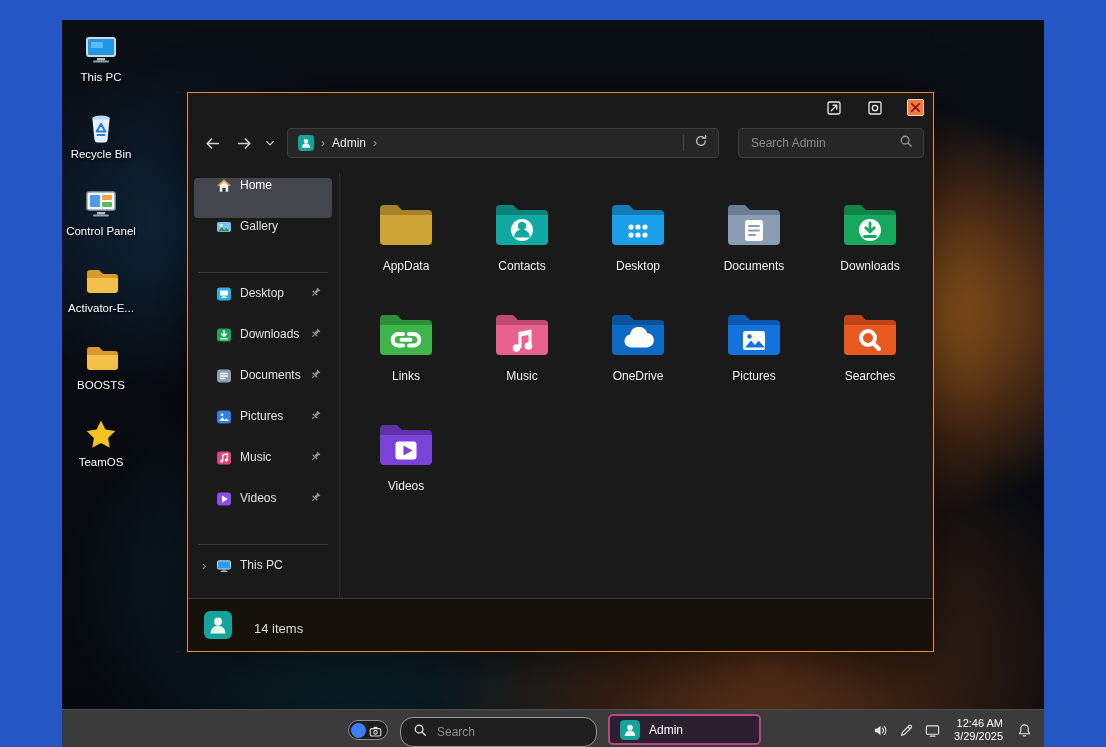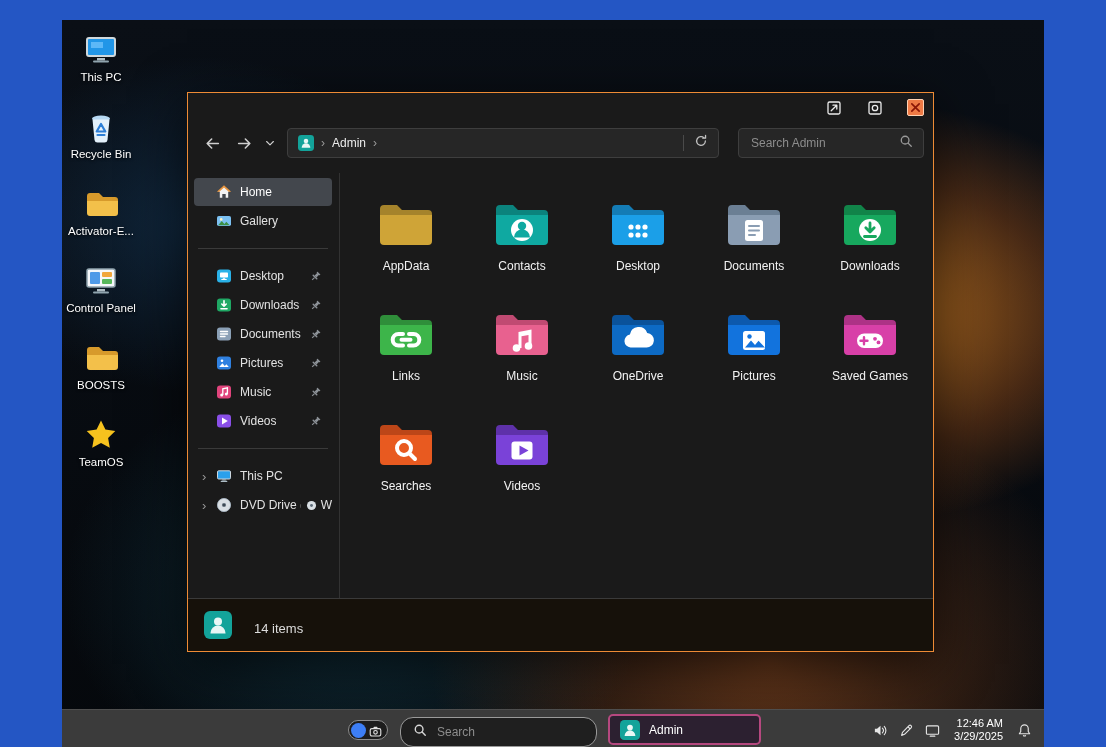--- a/index.html
+++ b/index.html
@@ -26,21 +26,21 @@
   .breadcrumb{position:absolute;left:99px;top:7px;width:432px;height:30px;background:#262626;border:1px solid #3e3e3e;border-radius:4px;display:flex;align-items:center;padding:0 10px;gap:7px;box-sizing:border-box;}
   .bc-ic{width:16px;height:16px;flex:0 0 auto;}
   .crumb-sep{color:#9a9a9a;font-size:12px;}
   .crumb-label{color:#ececec;font-size:12px;cursor:pointer;}
   .bc-right{margin-left:auto;display:flex;align-items:center;gap:10px;}
   .bc-divider{width:1px;height:16px;background:#4a4a4a;}
   .searchbox{position:absolute;left:550px;top:7px;width:186px;height:30px;background:#262626;border:1px solid #3e3e3e;border-radius:4px;display:flex;align-items:center;padding:0 10px;box-sizing:border-box;gap:6px;}
   .searchbox input, .tb-search input{flex:1;min-width:0;background:transparent;border:0;outline:0;color:#ddd;font-size:12px;}
   input::placeholder{color:#8d8d8d;}
   .sidebar{position:absolute;left:0;top:80px;width:150px;bottom:52px;padding-top:4px;box-sizing:border-box;overflow:hidden;}
-  .side-item{height:28px;margin:1px 6px;display:flex;align-items:center;padding-left:8px;border-radius:4px;font-size:12px;color:#e2e2e2;cursor:pointer;white-space:nowrap;}
+  .side-item{height:40px;margin:1px 6px;display:flex;padding-left:8px;border-radius:4px;font-size:12px;color:#e2e2e2;cursor:pointer;white-space:nowrap;}
   .side-item.selected{background:#43474d;color:#fff;}
   .side-chev{width:14px;color:#9a9a9a;font-size:13px;flex:0 0 auto;}
   .side-ic{width:16px;height:16px;margin-right:8px;flex:0 0 auto;}
   .side-label{overflow:hidden;text-overflow:clip;}
   .side-suffix{margin-left:4px;}
   .side-disc{width:11px;height:11px;margin-left:5px;flex:0 0 auto;}
   .side-pin{margin-left:auto;margin-right:10px;width:13px;height:13px;opacity:.9;flex:0 0 auto;}
   .side-sep{height:1px;background:#3a3a3a;margin:13px 10px;}
   .content{position:absolute;left:151px;top:80px;right:0;bottom:52px;border-left:1px solid #323232;display:flex;flex-wrap:wrap;align-content:flex-start;padding:20px 0 0 8px;box-sizing:border-box;}
   .cell{width:116px;height:110px;display:flex;flex-direction:column;align-items:center;cursor:pointer;}
@@ -81,35 +81,35 @@
         <span class="dicon"><svg viewBox="0 0 36 36" width="38" height="36">
             <ellipse cx="18" cy="9.5" rx="9" ry="3" fill="#b7d9f3"></ellipse>
             <path d="M9.5 10.5l2 20.5a3 3 0 0 0 3 2.5h7a3 3 0 0 0 3-2.5l2-20.5z" fill="#e4f1fb"></path>
             <path d="M18 15l4.3 7.5h-8.6z" fill="none" stroke="#2e7fd6" stroke-width="2.2" stroke-linejoin="round"></path>
             <path d="M14.5 26h7" stroke="#2e7fd6" stroke-width="2.2" stroke-linecap="round"></path>
           </svg></span>
         <span class="dlabel">Recycle Bin</span>
       </div>
       <div class="desk-item">
         <span class="dicon"><svg viewBox="0 0 36 36" width="38" height="36">
-            <path d="M4 10a3 3 0 0 1 3-3h9l4 4h12a3 3 0 0 1 3 3v3H4z" fill="#d79a2b"></path>
-            <path d="M4 15h31v12a3 3 0 0 1-3 3H7a3 3 0 0 1-3-3z" fill="#f3c04a"></path>
-          </svg></span>
-        <span class="dlabel">Activator-E...</span>
-      </div>
-      <div class="desk-item">
-        <span class="dicon"><svg viewBox="0 0 36 36" width="38" height="36">
             <rect x="4" y="6" width="28" height="18" rx="2" fill="#f5f7fa" stroke="#90a4ae" stroke-width="1.5"></rect>
             <rect x="7" y="9" width="10" height="12" rx="1" fill="#4f9ae8"></rect>
             <rect x="19" y="9" width="10" height="5" rx="1" fill="#f0a63c"></rect>
             <rect x="19" y="16" width="10" height="5" rx="1" fill="#58b85c"></rect>
             <rect x="14" y="26" width="8" height="2.5" fill="#b0bec5"></rect>
             <rect x="10" y="28.5" width="16" height="2" rx="1" fill="#90a4ae"></rect>
           </svg></span>
         <span class="dlabel">Control Panel</span>
+      </div>
+      <div class="desk-item">
+        <span class="dicon"><svg viewBox="0 0 36 36" width="38" height="36">
+            <path d="M4 10a3 3 0 0 1 3-3h9l4 4h12a3 3 0 0 1 3 3v3H4z" fill="#d79a2b"></path>
+            <path d="M4 15h31v12a3 3 0 0 1-3 3H7a3 3 0 0 1-3-3z" fill="#f3c04a"></path>
+          </svg></span>
+        <span class="dlabel">Activator-E...</span>
       </div>
       <div class="desk-item">
         <span class="dicon"><svg viewBox="0 0 36 36" width="38" height="36">
             <path d="M4 10a3 3 0 0 1 3-3h9l4 4h12a3 3 0 0 1 3 3v3H4z" fill="#d79a2b"></path>
             <path d="M4 15h31v12a3 3 0 0 1-3 3H7a3 3 0 0 1-3-3z" fill="#f3c04a"></path>
           </svg></span>
         <span class="dlabel">BOOSTS</span>
       </div>
       <div class="desk-item">
         <span class="dicon"><svg viewBox="0 0 36 36" width="38" height="36">
@@ -428,31 +428,20 @@
               <path d="M6 16a4 4 0 0 1 4-4h13l5 5h26a4 4 0 0 1 4 4v5H6z" fill="#0d59ad"></path>
               <path d="M6 22h52v26a4 4 0 0 1-4 4H10a4 4 0 0 1-4-4z" fill="#1273dd"></path>
               <rect x="21" y="28" width="22" height="19" rx="2.5" fill="#fff"></rect>
               <circle cx="27.5" cy="33.5" r="2.2" fill="#1273dd"></circle>
               <path d="M23 44.5l6-7 4 4.5 3.5-4.2 6.5 6.7z" fill="#1273dd"></path>
             </svg></span>
           <span class="flabel">Pictures</span>
         </div>
         <div class="cell">
           <span class="fico"><svg width="64" height="64" viewBox="0 0 64 64">
-              <path d="M6 16a4 4 0 0 1 4-4h13l5 5h26a4 4 0 0 1 4 4v5H6z" fill="#ad3286"></path>
-              <path d="M6 22h52v26a4 4 0 0 1-4 4H10a4 4 0 0 1-4-4z" fill="#d840a8"></path>
-              <rect x="19" y="30.5" width="26" height="14.5" rx="7.2" fill="#fff"></rect>
-              <path d="M26 34.3v7M22.5 37.8h7" stroke="#d840a8" stroke-width="2.4" stroke-linecap="round" fill="none"></path>
-              <circle cx="37" cy="35.8" r="1.9" fill="#d840a8"></circle>
-              <circle cx="40.5" cy="39.4" r="1.9" fill="#d840a8"></circle>
-            </svg></span>
-          <span class="flabel">Saved Games</span>
-        </div>
-        <div class="cell">
-          <span class="fico"><svg width="64" height="64" viewBox="0 0 64 64">
               <path d="M6 16a4 4 0 0 1 4-4h13l5 5h26a4 4 0 0 1 4 4v5H6z" fill="#bc4618"></path>
               <path d="M6 22h52v26a4 4 0 0 1-4 4H10a4 4 0 0 1-4-4z" fill="#e85a20"></path>
               <g fill="none" stroke="#fff" stroke-width="4" stroke-linecap="round">
                 <circle cx="30" cy="35" r="7"></circle>
                 <path d="M35.5 40.5L41 46"></path>
               </g>
             </svg></span>
           <span class="flabel">Searches</span>
         </div>
         <div class="cell">

